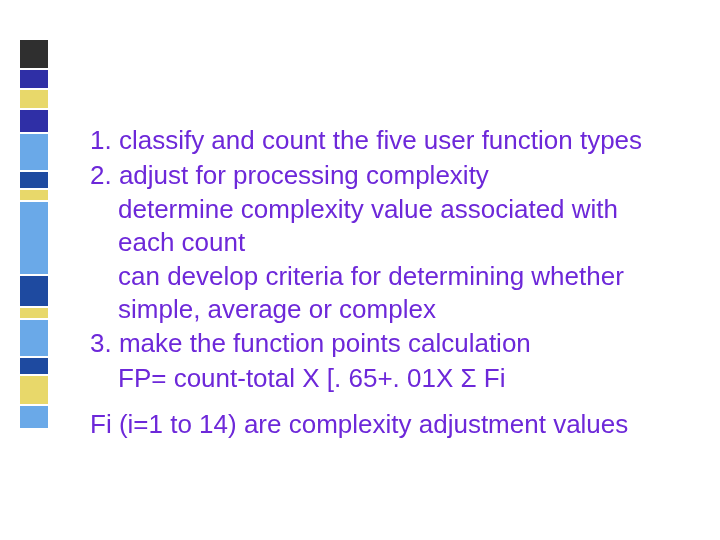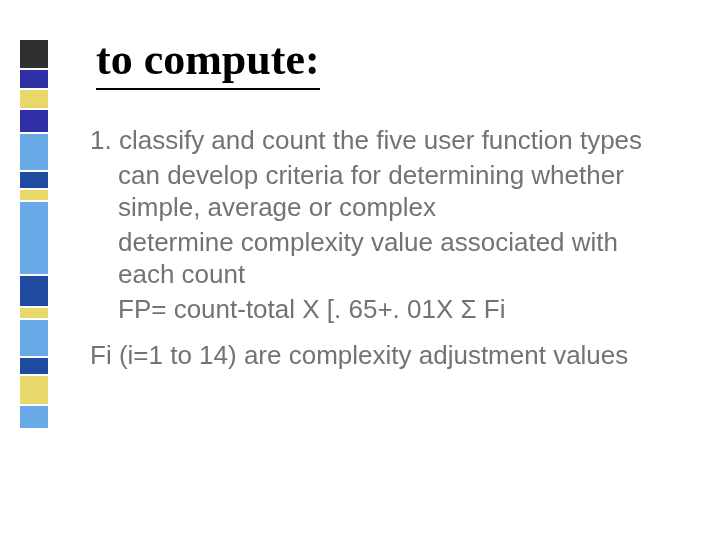--- a/index.html
+++ b/index.html
@@ -39,21 +39,21 @@
     border-bottom: 2px solid #000;
     padding-bottom: 4px;
     line-height: 1.1;
   }
   .body {
     position: absolute;
     left: 90px;
     top: 122px;
     width: 590px;
     font-size: 26px;
-    color: #737373;
+    color: #6d28d9;
     line-height: 1.25;
   }
   .body .num {
     margin-top: 2px;
   }
   .body .sub {
     padding-left: 28px;
     margin-top: 2px;
   }
   .body .flush {
@@ -75,23 +75,24 @@
       <div class="seg" style="background: rgb(232, 216, 106); height: 10px;"></div>
       <div class="seg" style="background: rgb(106, 169, 232); height: 72px;"></div>
       <div class="seg" style="background: rgb(30, 74, 160); height: 30px;"></div>
       <div class="seg" style="background: rgb(232, 216, 106); height: 10px;"></div>
       <div class="seg" style="background: rgb(106, 169, 232); height: 36px;"></div>
       <div class="seg" style="background: rgb(30, 74, 160); height: 16px;"></div>
       <div class="seg" style="background: rgb(232, 216, 106); height: 28px;"></div>
       <div class="seg" style="background: rgb(106, 169, 232); height: 22px;"></div>
     </div>
 
-  <div class="title">to compute:</div>
 
   <div class="body">
     <div class="num">1.  classify and count the five user function types</div>
+    <div class="num">2.  adjust for processing complexity</div>
+    <div class="sub">determine complexity value associated with each count</div>
     <div class="sub">can develop criteria for determining whether simple, average or complex</div>
-    <div class="sub">determine complexity value associated with each count</div>
+    <div class="num">3.  make the  function points calculation</div>
     <div class="sub">FP= count-total X [. 65+. 01X Σ Fi</div>
     <div class="flush">Fi (i=1 to 14) are complexity adjustment values</div>
   </div>
 
 </div>
 
 </body></html>

